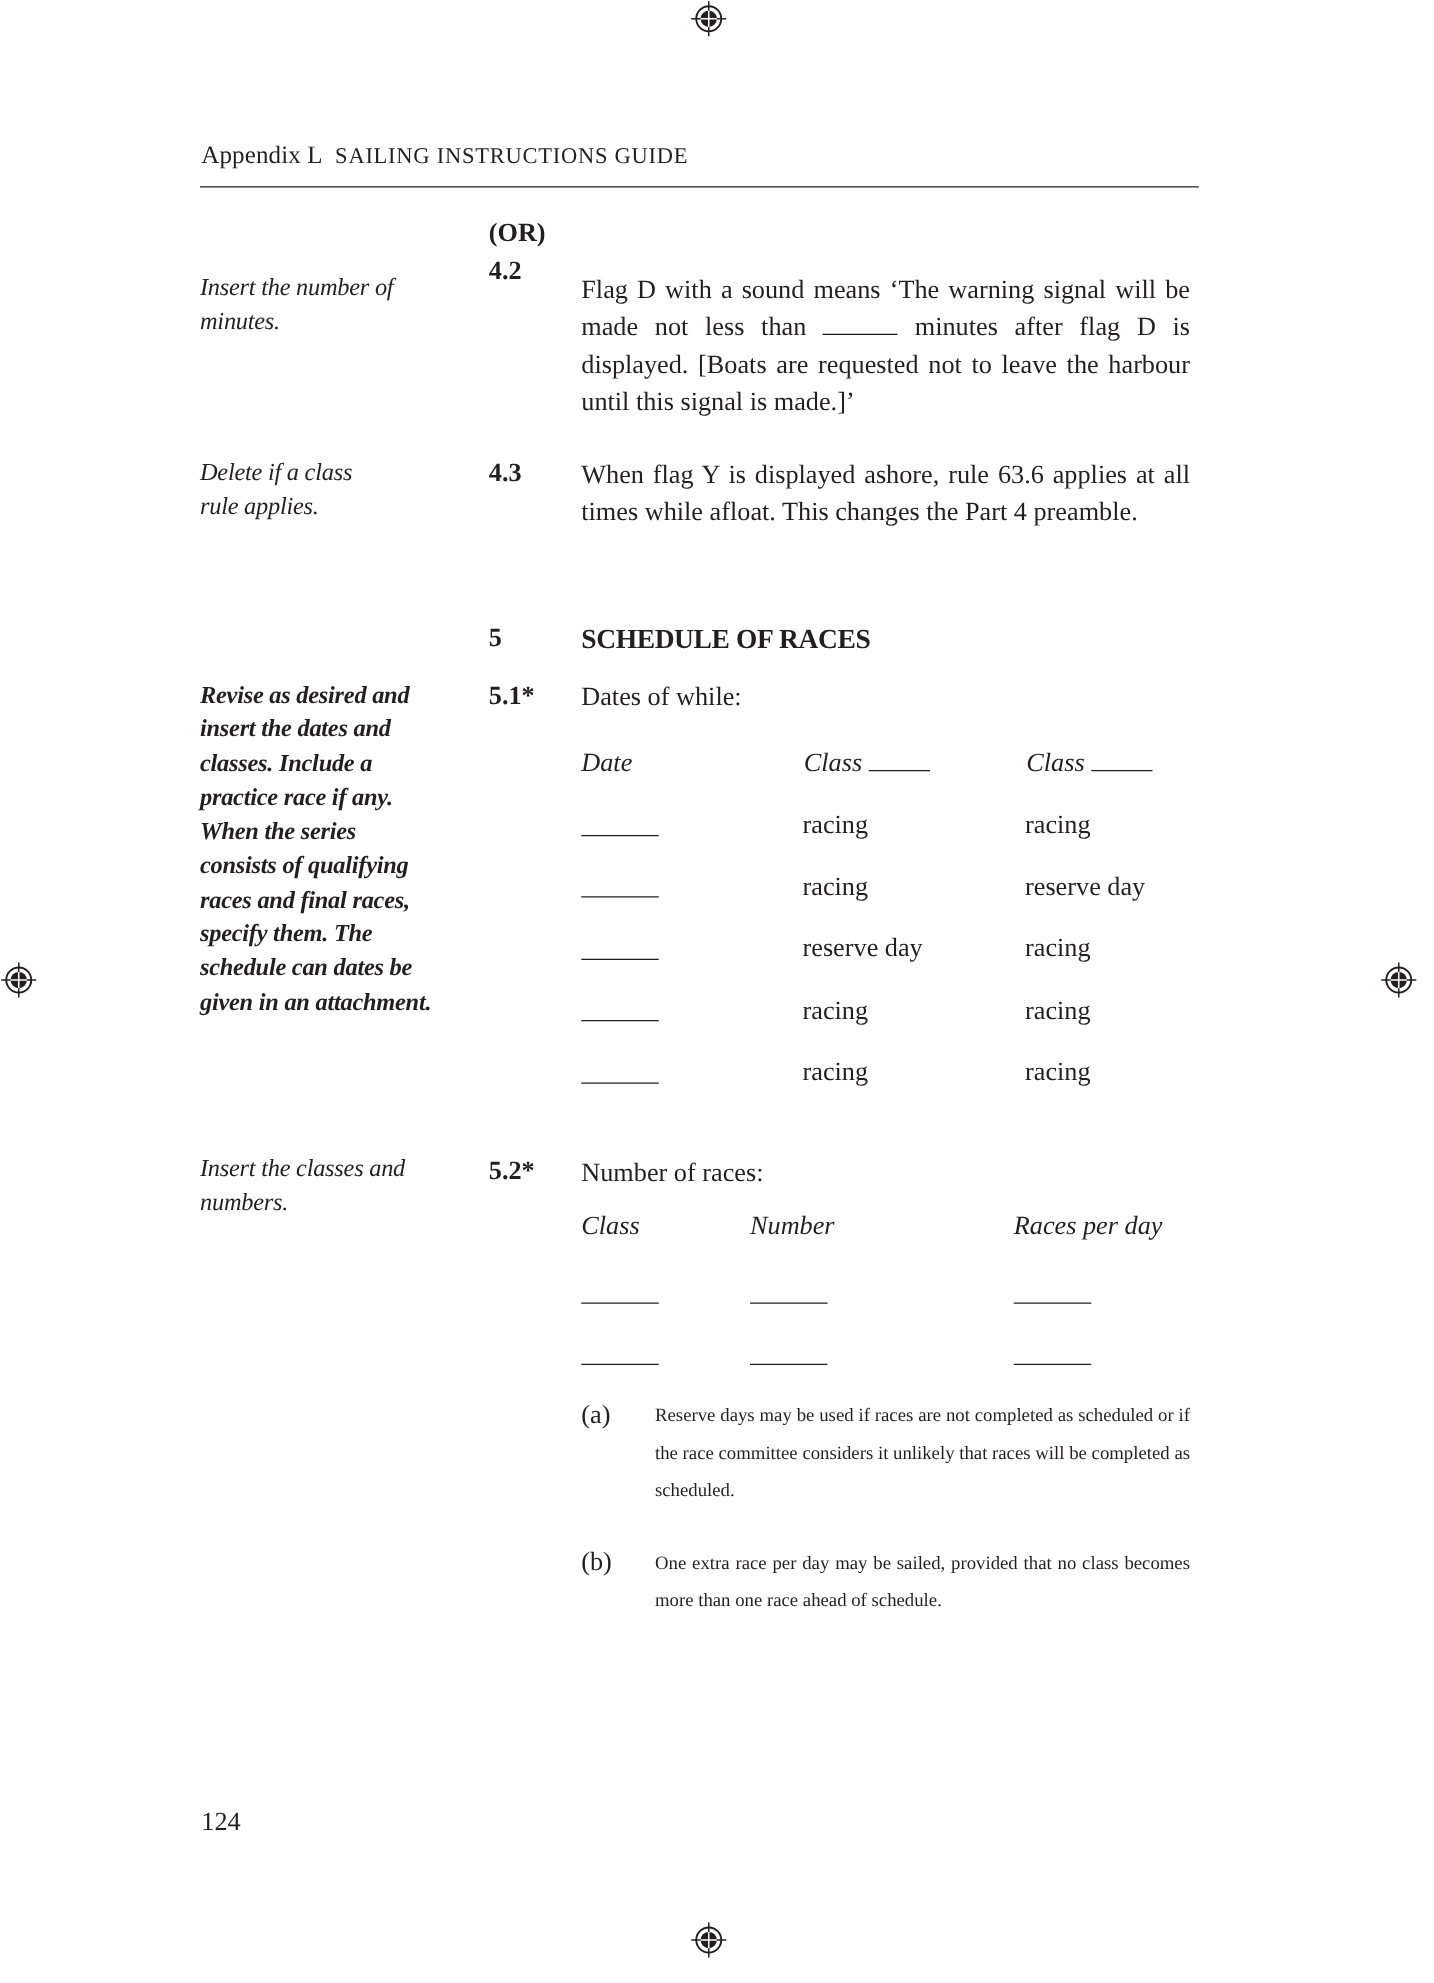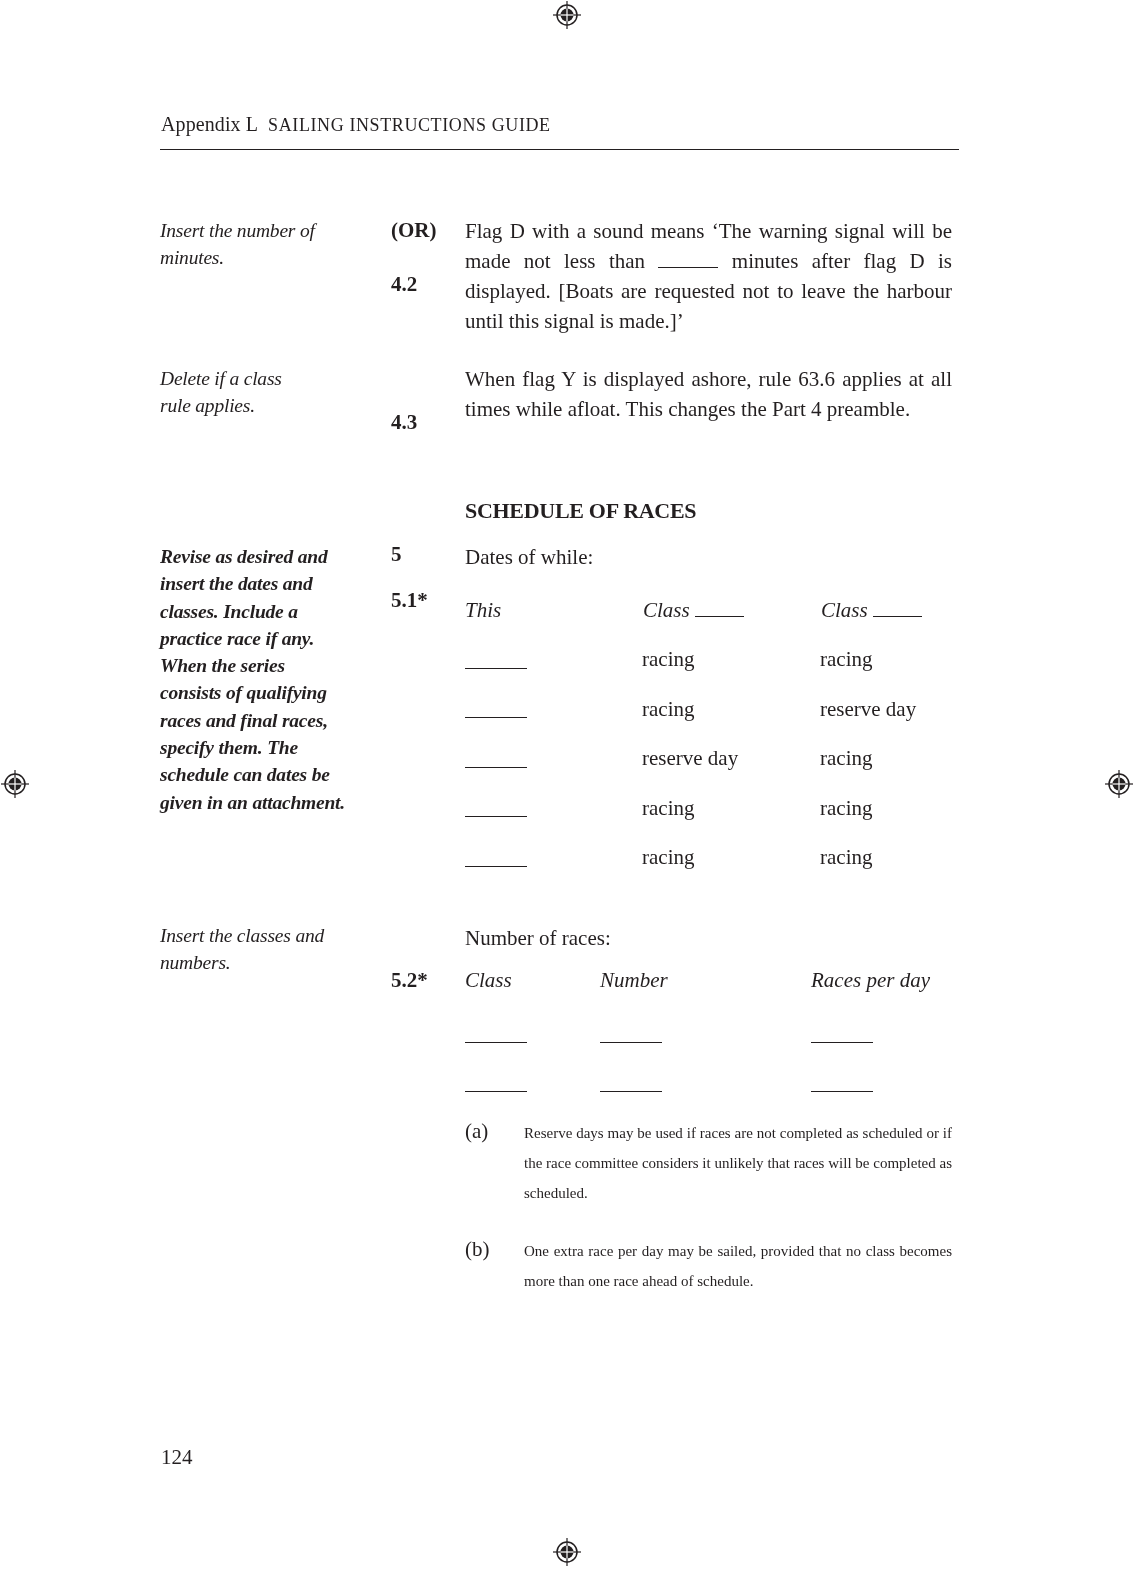--- a/index.html
+++ b/index.html
@@ -12,21 +12,21 @@
     .reg { position: absolute; width: 30px; height: 30px; }
     .running-head {
       left: 161px; top: 113px; font-size: 20px; letter-spacing: 0.1px; white-space: nowrap;
     }
     .running-head .caps { font-size: 18px; letter-spacing: 0.6px; margin-left: 10px; }
     .rule { left: 160px; top: 149px; width: 799px; height: 0; border-top: 1.5px solid #231f20; }
     .note {
       left: 160px; width: 215px; font-style: italic; font-size: 19.5px; line-height: 27.3px;
       letter-spacing: -0.2px;
     }
-    .num { left: 391px; font-weight: bold; font-size: 21px; margin-top: 44px; }
+    .num { left: 391px; font-weight: bold; font-size: 21px; }
     .body-text { left: 465px; width: 487px; font-size: 21px; line-height: 30px; text-align: justify; }
     .heading { left: 465px; font-weight: bold; font-size: 22px; letter-spacing: -0.3px; }
     .cell { font-size: 21px; white-space: nowrap; }
     .hdr { font-style: italic; font-size: 21px; white-space: nowrap; }
     .blank { display: inline-block; border-bottom: 1.5px solid #231f20; vertical-align: baseline; }
     .blank-line { position: absolute; height: 0; border-top: 1.5px solid #231f20; width: 62px; }
     .list-label { left: 465px; font-size: 21px; }
     .list-text { left: 524px; width: 428px; font-size: 15px; line-height: 30px; text-align: justify; }
     .page-num { left: 161px; top: 1445px; font-size: 21px; }
   </style>
@@ -70,21 +70,21 @@
   <span>Appendix L</span><span class="caps">SAILING INSTRUCTIONS GUIDE</span>
 </div>
 <div class="abs rule"></div>
 
 <div class="abs num" style="top:174px;">(OR)</div>
 
 <div class="abs note" style="top:217px;">
   <div>Insert the number of</div>
   <div>minutes.</div>
 </div>
-<div class="abs num" style="top:228px;text-align:center;">4.2</div>
+<div class="abs num" style="top:204px;text-align:center;">4.2</div>
 <div class="abs body-text" style="top:216px;">
   <span>Flag D with a sound means ‘The warning signal will be made not less than</span>
   <span class="blank" style="width:60px;"></span>
   <span>minutes after flag D is displayed. [Boats are requested not to leave the harbour until this signal is made.]’</span>
 </div>
 
 <div class="abs note" style="top:365px;">
   <div>Delete if a class</div>
   <div>rule applies.</div>
 </div>
@@ -102,21 +102,21 @@
   <div>When the series</div>
   <div>consists of qualifying</div>
   <div>races and final races,</div>
   <div>specify them. The</div>
   <div>schedule can dates be</div>
   <div>given in an attachment.</div>
 </div>
 <div class="abs num" style="top:544px;">5.1*</div>
 <div class="abs body-text" style="top:542px;">Dates of while:</div>
 
-<div class="abs hdr" style="left:465px;top:598px;">This</div>
+<div class="abs hdr" style="left:465px;top:598px;">Date</div>
 <div class="abs hdr" style="left:643px;top:598px;">
   <span>Class</span>
   <span class="blank" style="width:49px;"></span>
 </div>
 <div class="abs hdr" style="left:821px;top:598px;">
   <span>Class</span>
   <span class="blank" style="width:49px;"></span>
 </div>
 
 <div class="blank-line" style="left:465px;top:668px;"></div>

